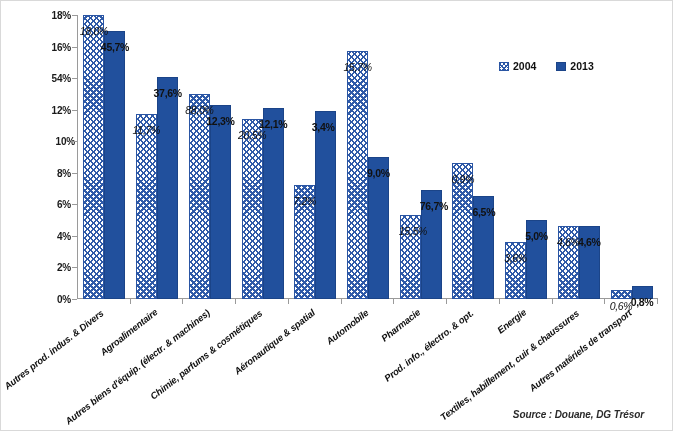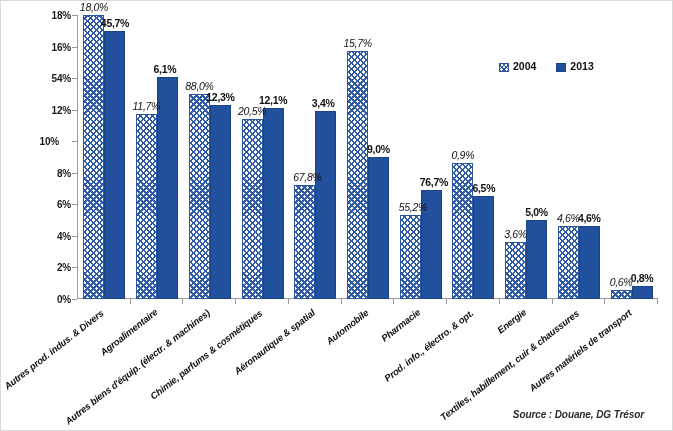--- a/index.html
+++ b/index.html
@@ -88,20 +88,21 @@
     left: 21px;
     background: #21509d;
     border: 1px solid #1b4488;
   }
   .bar-label {
     position: absolute;
     white-space: nowrap;
     font-size: 10.5px;
     color: #111111;
     letter-spacing: -0.3px;
+    margin-top: 24px;
   }
   .bar-label.l2004 {
     font-style: italic;
     font-weight: normal;
   }
   .bar-label.l2013 {
     font-weight: bold;
   }
 
   
@@ -124,21 +125,21 @@
     top: 59px;
     display: flex;
     align-items: center;
     gap: 20px;
     font-size: 10.5px;
     font-weight: bold;
     color: #111111;
   }
   .legend-item {
     display: flex;
-    align-items: flex-end;
+    align-items: center;
     gap: 4px;
   }
   .legend-swatch {
     width: 10px;
     height: 9px;
     box-sizing: border-box;
   }
   .legend-swatch.s2004 {
     border: 1px solid #2a55a3;
     background-color: #ffffff;
@@ -189,21 +190,21 @@
   <div id="source-note">Source : Douane, DG Trésor</div>
 
 <div class="y-tick" style="top: 14px; left: 24px;">18%</div>
     <div class="y-tick-mark" style="top: 14px;"></div>
     <div class="y-tick" style="top: 45.5556px; left: 24px;">16%</div>
     <div class="y-tick-mark" style="top: 45.5556px;"></div>
     <div class="y-tick" style="top: 77.1111px; left: 24px;">54%</div>
     <div class="y-tick-mark" style="top: 77.1111px;"></div>
     <div class="y-tick" style="top: 108.667px; left: 24px;">12%</div>
     <div class="y-tick-mark" style="top: 108.667px;"></div>
-    <div class="y-tick" style="top: 140.222px; left: 12px;">10%</div>
+    <div class="y-tick" style="top: 140.222px; left: 28px;">10%</div>
     <div class="y-tick-mark" style="top: 140.222px;"></div>
     <div class="y-tick" style="top: 171.778px; left: 24px;">8%</div>
     <div class="y-tick-mark" style="top: 171.778px;"></div>
     <div class="y-tick" style="top: 203.333px; left: 24px;">6%</div>
     <div class="y-tick-mark" style="top: 203.333px;"></div>
     <div class="y-tick" style="top: 234.889px; left: 24px;">4%</div>
     <div class="y-tick-mark" style="top: 234.889px;"></div>
     <div class="y-tick" style="top: 266.444px; left: 24px;">2%</div>
     <div class="y-tick-mark" style="top: 266.444px;"></div>
     <div class="y-tick" style="top: 298px; left: 24px;">0%</div>
@@ -216,21 +217,21 @@
     <div class="bar-label l2004" style="left: 78.8636px; top: 0px;">18,0%</div>
     <div class="bar-label l2013" style="left: 99.8636px; top: 15.7778px;">45,7%</div>
     <div style="position: absolute; left: 128.727px; top: 298px; width: 1px; height: 5px; background: rgb(154, 154, 154);"></div>
     <div class="cat-label" style="left: 1.43831px; top: 381.726px;">Autres prod. indus. &amp; Divers</div>
     <div class="group" style="left: 135.091px; top: 14px; width: 42px;">
       <div class="bar s2004" title="Agroalimentaire — 2004: 11,7%" style="height: 184.6px;"></div>
       <div class="bar s2013" title="Agroalimentaire — 2013: 14,1%" style="height: 222.467px;"></div>
       <div></div>
     </div>
     <div class="bar-label l2004" style="left: 131.591px; top: 99.4px;">11,7%</div>
-    <div class="bar-label l2013" style="left: 152.591px; top: 61.5333px;">6,1%</div>
+    <div class="bar-label l2013" style="left: 152.591px; top: 61.5333px;">37,6%</div>
     <div style="position: absolute; left: 181.455px; top: 298px; width: 1px; height: 5px; background: rgb(154, 154, 154);"></div>
     <div class="cat-label" style="left: 96.7182px; top: 348.481px;">Agroalimentaire</div>
     <div class="group" style="left: 187.818px; top: 14px; width: 42px;">
       <div class="bar s2004" title="Autres biens d'équip. (électr. &amp; machines) — 2004: 13,0%" style="height: 205.111px;"></div>
       <div class="bar s2013" title="Autres biens d'équip. (électr. &amp; machines) — 2013: 12,3%" style="height: 194.067px;"></div>
       <div></div>
     </div>
     <div class="bar-label l2004" style="left: 184.318px; top: 78.8889px;">88,0%</div>
     <div class="bar-label l2013" style="left: 205.318px; top: 89.9333px;">12,3%</div>
     <div style="position: absolute; left: 234.182px; top: 298px; width: 1px; height: 5px; background: rgb(154, 154, 154);"></div>
@@ -242,39 +243,39 @@
     </div>
     <div class="bar-label l2004" style="left: 237.045px; top: 104.133px;">20,5%</div>
     <div class="bar-label l2013" style="left: 258.045px; top: 93.0889px;">12,1%</div>
     <div style="position: absolute; left: 286.909px; top: 298px; width: 1px; height: 5px; background: rgb(154, 154, 154);"></div>
     <div class="cat-label" style="left: 147.012px; top: 391.577px;">Chimie, parfums &amp; cosmétiques</div>
     <div class="group" style="left: 293.273px; top: 14px; width: 42px;">
       <div class="bar s2004" title="Aéronautique &amp; spatial — 2004: 7,2%" style="height: 113.6px;"></div>
       <div class="bar s2013" title="Aéronautique &amp; spatial — 2013: 11,9%" style="height: 187.756px;"></div>
       <div></div>
     </div>
-    <div class="bar-label l2004" style="left: 292.273px; top: 170.4px;">67,8%</div>
+    <div class="bar-label l2004" style="left: 292.273px; top: 170.4px;">7,2%</div>
     <div class="bar-label l2013" style="left: 310.773px; top: 96.2444px;">3,4%</div>
     <div style="position: absolute; left: 339.636px; top: 298px; width: 1px; height: 5px; background: rgb(154, 154, 154);"></div>
     <div class="cat-label" style="left: 231.26px; top: 366.95px;">Aéronautique &amp; spatial</div>
     <div class="group" style="left: 346px; top: 14px; width: 42px;">
       <div class="bar s2004" title="Automobile — 2004: 15,7%" style="height: 247.711px;"></div>
       <div class="bar s2013" title="Automobile — 2013: 9,0%" style="height: 142px;"></div>
       <div></div>
     </div>
     <div class="bar-label l2004" style="left: 342.5px; top: 36.2889px;">15,7%</div>
     <div class="bar-label l2013" style="left: 366px; top: 142px;">9,0%</div>
     <div style="position: absolute; left: 392.364px; top: 298px; width: 1px; height: 5px; background: rgb(154, 154, 154);"></div>
     <div class="cat-label" style="left: 322.599px; top: 336.783px;">Automobile</div>
     <div class="group" style="left: 398.727px; top: 14px; width: 42px;">
       <div class="bar s2004" title="Pharmacie — 2004: 5,3%" style="height: 83.6222px;"></div>
       <div class="bar s2013" title="Pharmacie — 2013: 6,9%" style="height: 108.867px;"></div>
       <div></div>
     </div>
-    <div class="bar-label l2004" style="left: 397.727px; top: 200.378px;">55,2%</div>
+    <div class="bar-label l2004" style="left: 397.727px; top: 200.378px;">15,5%</div>
     <div class="bar-label l2013" style="left: 418.727px; top: 175.133px;">76,7%</div>
     <div style="position: absolute; left: 445.091px; top: 298px; width: 1px; height: 5px; background: rgb(154, 154, 154);"></div>
     <div class="cat-label" style="left: 378.479px; top: 334.32px;">Pharmacie</div>
     <div class="group" style="left: 451.455px; top: 14px; width: 42px;">
       <div class="bar s2004" title="Prod. info., électro. &amp; opt. — 2004: 8,6%" style="height: 135.689px;"></div>
       <div class="bar s2013" title="Prod. info., électro. &amp; opt. — 2013: 6,5%" style="height: 102.556px;"></div>
       <div></div>
     </div>
     <div class="bar-label l2004" style="left: 450.455px; top: 148.311px;">0,9%</div>
     <div class="bar-label l2013" style="left: 471.455px; top: 181.444px;">6,5%</div>

